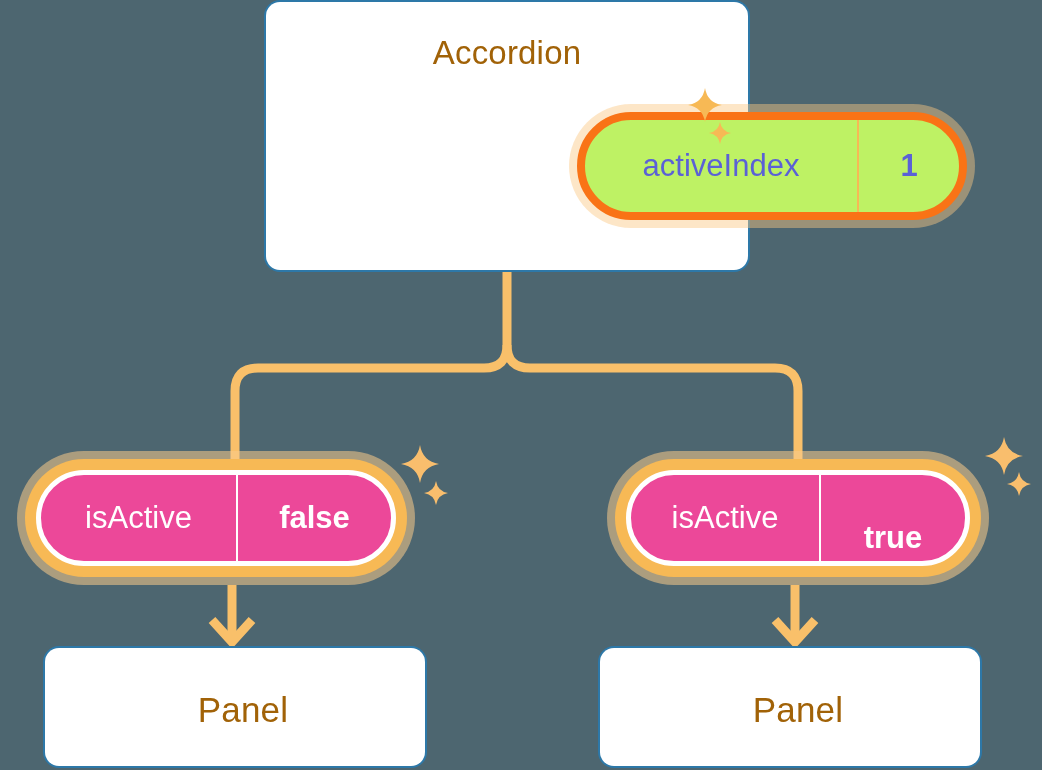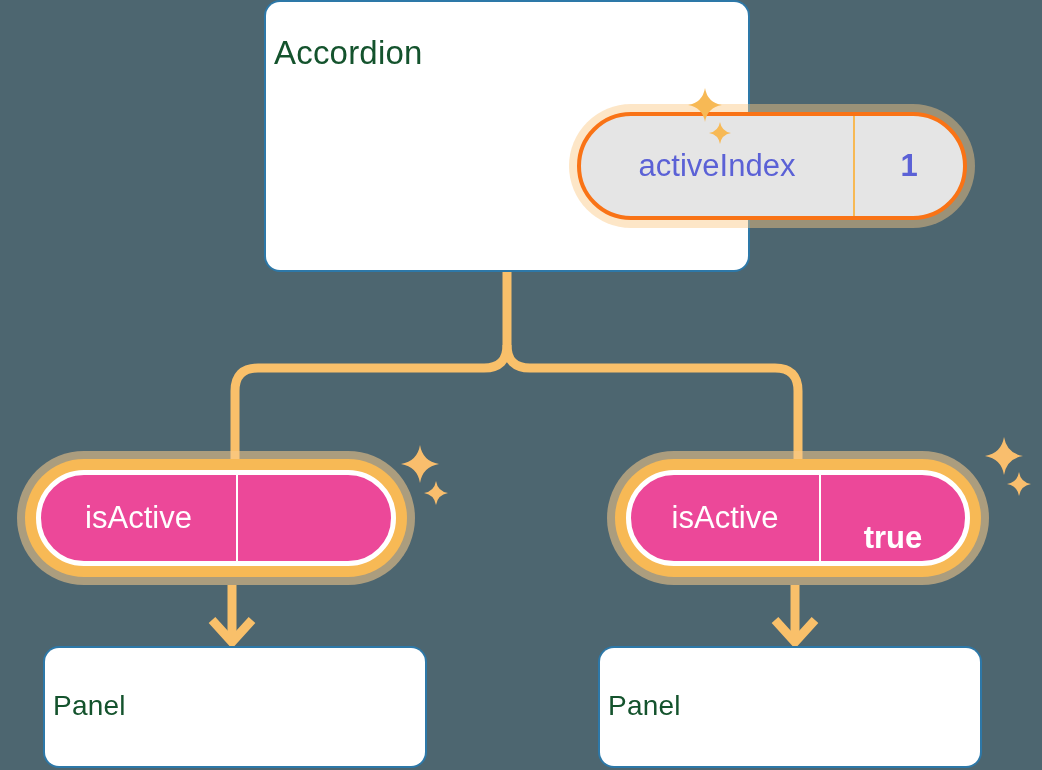--- a/index.html
+++ b/index.html
@@ -30,23 +30,24 @@
   
   .card {
     position: absolute;
     background: #ffffff;
     border-radius: 14px;
     box-shadow: 0 0 0 2px #2d78a8;
     box-sizing: border-box;
   }
   .card-title {
     position: absolute;
-    left: 8px;
+    left: 0;
     width: 100%;
-    color: #14532d;
+    text-align: center;
+    color: #a16207;
     font-weight: 400;
     letter-spacing: 0.2px;
   }
 
   #card-accordion {
     left: 266px;
     top: 2px;
     width: 482px;
     height: 268px;
   }
@@ -57,40 +58,41 @@
 
   .panel-card {
     width: 380px;
     height: 118px;
     top: 648px;
   }
   #card-panel-left  { left: 45px; }
   #card-panel-right { left: 600px; }
   .panel-card .card-title {
     top: 42px;
-    font-size: 28px;
+    font-size: 35px;
+    margin-left: 8px;
   }
 
   
   .pill {
     position: absolute;
     display: flex;
     align-items: stretch;
     box-sizing: border-box;
     border-radius: 999px;
   }
 
   
   #pill-activeindex {
     left: 311px;
     top: 110px;
     width: 390px;
     height: 108px;
-    background: #e5e5e5;
-    border: 4px solid #f97316;
+    background: #bef264;
+    border: 8px solid #f97316;
     box-shadow: 0 0 0 8px rgba(250, 200, 130, 0.45);
   }
   #pill-activeindex .pill-key,
   #pill-activeindex .pill-val {
     color: #5b61d6;
   }
   #pill-activeindex .pill-divider {
     background: #f7b955;
   }
 
@@ -194,20 +196,21 @@
       <path d="M17 0 Q19.4 14.6 34 17 Q19.4 19.4 17 34 Q14.6 19.4 0 17 Q14.6 14.6 17 0 Z" fill="#f7b955"></path>
     </svg>
     <svg class="sparkle" style="left:443px; top:120px;" width="22" height="22" viewBox="0 0 22 22">
       <path d="M11 0 Q12.6 9.4 22 11 Q12.6 12.6 11 22 Q9.4 12.6 0 11 Q9.4 9.4 11 0 Z" fill="#f7b955"></path>
     </svg>
   </div>
 
   <div class="pill pill-solid" id="pill-isactive-false">
     <span class="pill-key">isActive</span>
     <span class="pill-divider"></span>
+    <span class="pill-val">false</span>
   </div>
   <svg class="sparkle" style="left:401px; top:445px;" width="38" height="38" viewBox="0 0 38 38">
     <path d="M19 0 Q21.7 16.3 38 19 Q21.7 21.7 19 38 Q16.3 21.7 0 19 Q16.3 16.3 19 0 Z" fill="#f9be6d"></path>
   </svg>
   <svg class="sparkle" style="left:424px; top:481px;" width="24" height="24" viewBox="0 0 24 24">
     <path d="M12 0 Q13.7 10.3 24 12 Q13.7 13.7 12 24 Q10.3 13.7 0 12 Q10.3 10.3 12 0 Z" fill="#f9be6d"></path>
   </svg>
 
   <div class="pill pill-solid" id="pill-isactive-true">
     <span class="pill-key">isActive</span>

